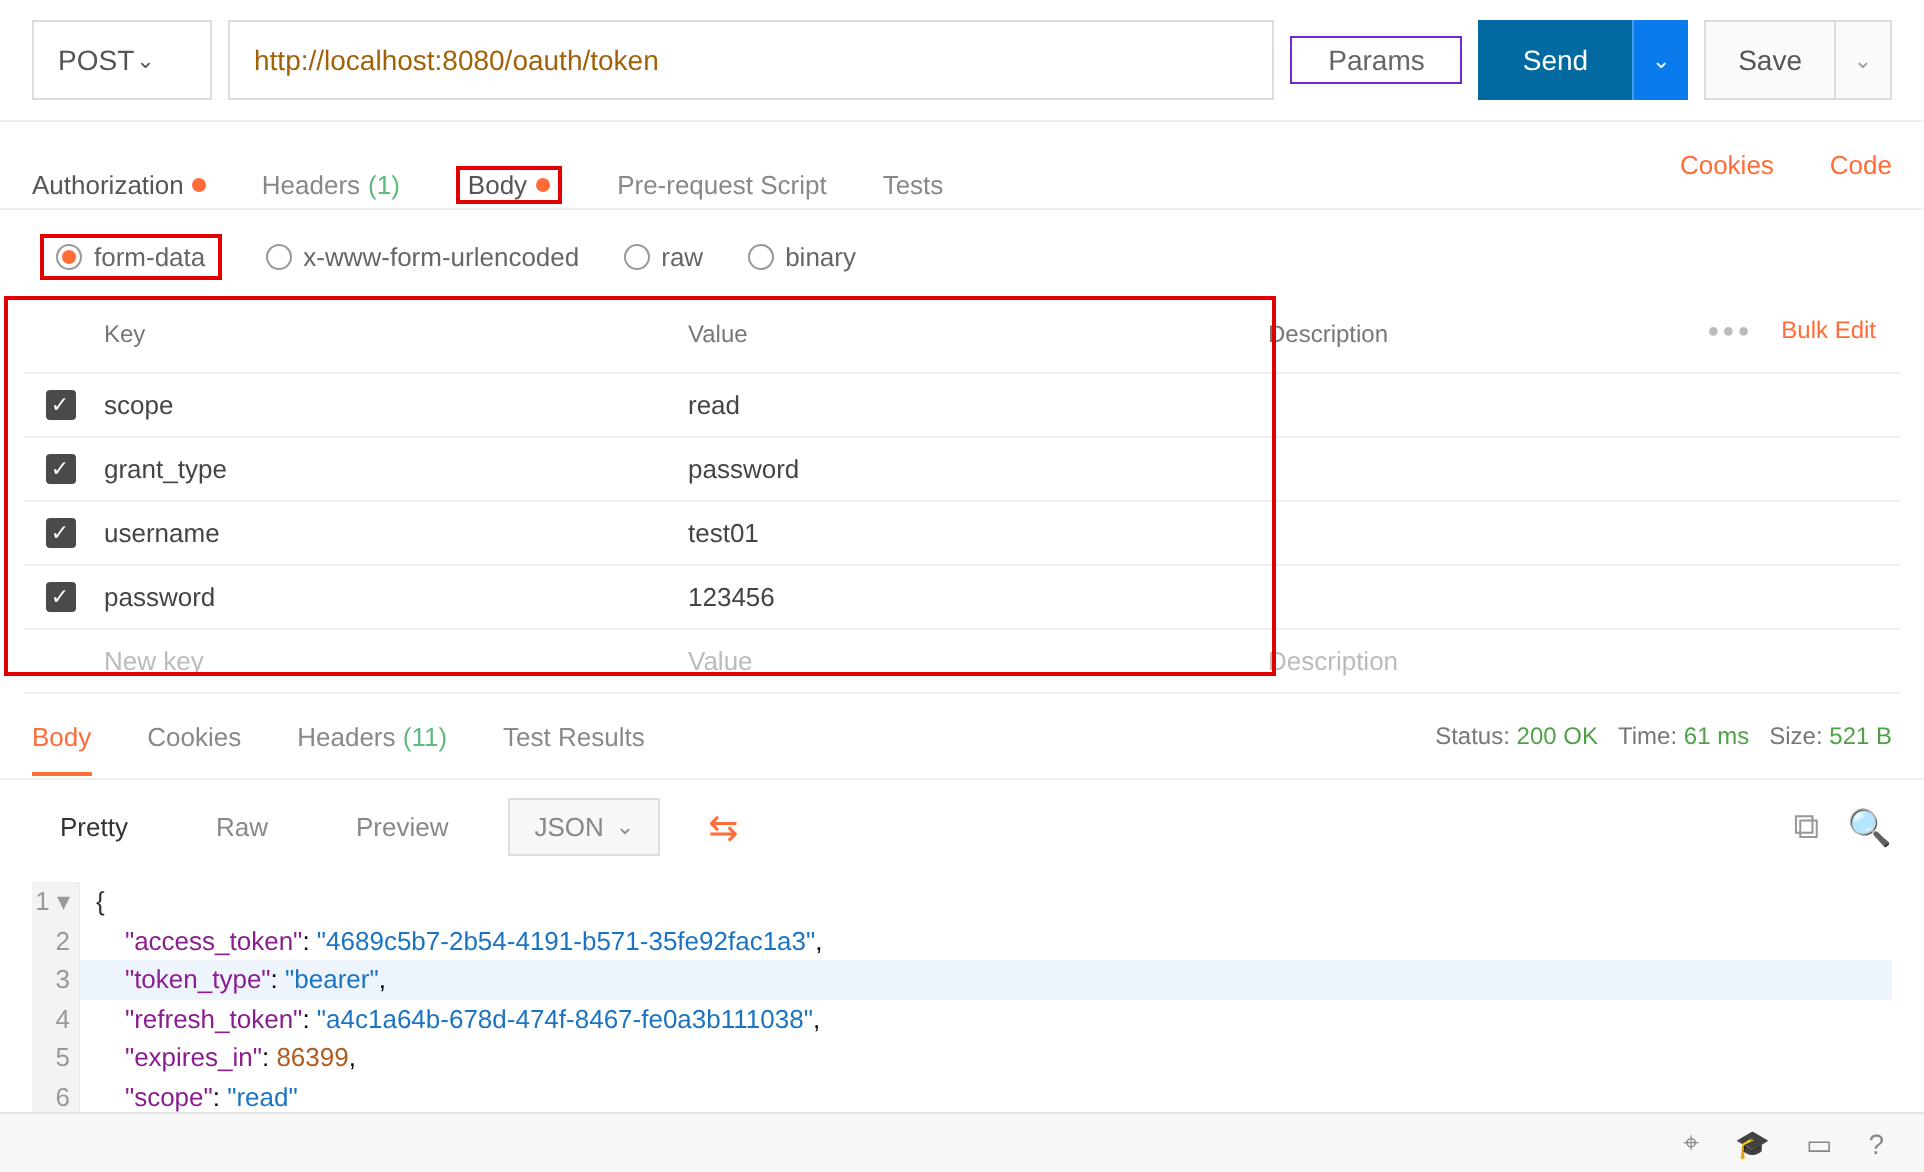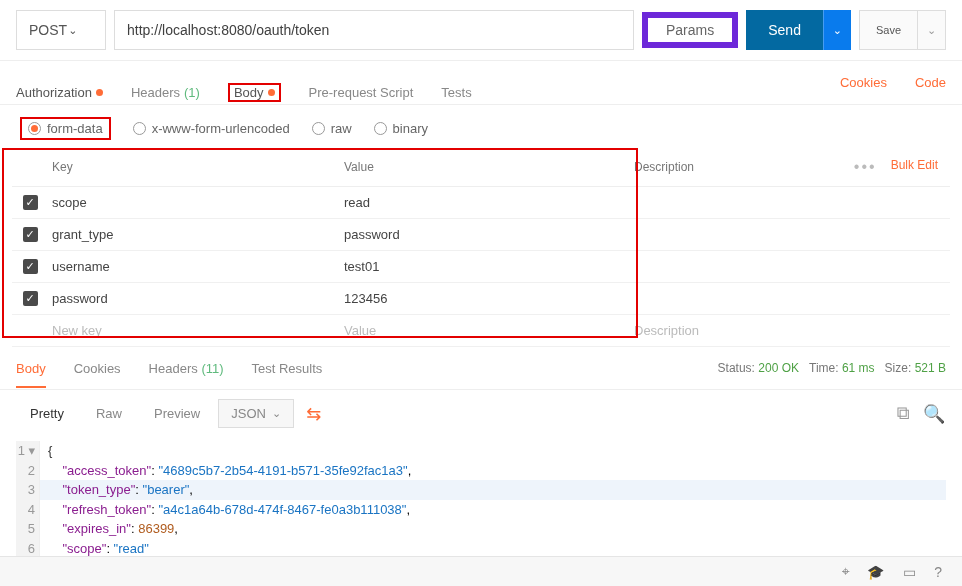--- a/index.html
+++ b/index.html
@@ -1,24 +1,24 @@
 <!DOCTYPE html>
 <html><head>
 <meta charset="utf-8">
 <style>
   * { box-sizing: border-box; margin: 0; padding: 0; font-family: -apple-system, BlinkMacSystemFont, "Segoe UI", Arial, sans-serif; }
   body { background: #fff; width: 962px; height: 586px; overflow: hidden; position: relative; }
   
   .top-bar { display: flex; align-items: center; padding: 10px 16px; gap: 8px; border-bottom: 1px solid #eee; }
   .method-select { border: 1px solid #ddd; background:#fff; height:40px; padding: 0 12px; font-size: 14px; color:#555; display:flex; align-items:center; gap:1px; cursor:pointer; min-width:90px; }
-  .url-input { flex:1; height:40px; border: 1px solid #ddd; padding:0 12px; font-size:14px; color:#404040; }
-  .params-btn { height:36px; border:6px solid #6d28d9; background:#fff; padding:0 18px; font-size:14px; color:#666; }
+  .url-input { flex:1; height:40px; border: 1px solid #ddd; padding:0 12px; font-size:14px; color:#a16207; }
+  .params-btn { height:24px; border:1px solid #6d28d9; background:#fff; padding:0 18px; font-size:14px; color:#666; }
   .send-btn { height:40px; background:#0369a1; color:#fff; border:none; padding:0 22px; font-size:14px; font-weight:500; }
   .send-chev { height:40px; width:28px; background:#097bed; color:#fff; border:none; border-left:1px solid rgba(255,255,255,0.25); display:flex;align-items:center;justify-content:center;}
-  .save-btn { height:40px; border:1px solid #ddd; background:#fafafa; padding:0 16px; font-size:11px; color:#555; }
+  .save-btn { height:40px; border:1px solid #ddd; background:#fafafa; padding:0 16px; font-size:14px; color:#555; }
   .save-chev { height:40px; width:28px; border:1px solid #ddd; border-left:none; background:#fafafa; color:#999; display:flex;align-items:center;justify-content:center;}
   .btn-group { display:flex; }
   
   .req-tabs { display:flex; align-items:center; padding: 0 16px; height:44px; border-bottom:1px solid #eee; gap:28px; font-size:13px; color:#888; }
   .req-tabs .tab { cursor:pointer; display:flex; align-items:center; gap:4px;margin-top:20px;}
   .req-tabs .active { color:#555; }
   .dot { width:7px;height:7px;border-radius:50%; background:#ff6c37; display:inline-block;}
   .count { color:#5fba7d; }
   .spacer { flex:1; }
   .link-orange { color:#ff6c37; cursor:pointer; }
@@ -42,21 +42,21 @@
   .chk { width:15px;height:15px; background:#4a4a4a;border-radius:2px;display:flex;align-items:center;justify-content:center;color:#fff;font-size:11px;}
   .placeholder { color:#bbb; }
   .dots { color:#bbb; font-size:16px; letter-spacing:2px;}
   
   .resp-tabs { display:flex; align-items:center; padding: 0 16px; height:42px; font-size:13px; color:#888; gap:28px;}
   .resp-tabs .active { color:#ff6c37; border-bottom: 2px solid #ff6c37; padding-bottom: 10px; margin-bottom:-12px;}
   .resp-meta { font-size:12px; color:#777;}
   .resp-meta .ok { color:#4fa146; }
   .resp-meta .val { color:#4fa146; }
   
-  .view-bar { display:flex; align-items:center; padding: 8px 16px; gap:4px; font-size:13px; color:#888; border-top:1px solid #eee;}
+  .view-bar { display:flex; align-items:center; padding: 8px 16px; gap:16px; font-size:13px; color:#888; border-top:1px solid #eee;}
   .view-bar .vt { padding: 8px 14px; cursor:pointer;}
   .view-bar .vt.active { color:#333; }
   .json-sel { border:1px solid #ddd; padding:6px 12px; background:#f7f7f7; display:flex; align-items:center; gap:6px;}
   .wrap-icon { color:#ff6c37; font-size:18px; padding:4px 8px;}
   .resp-actions { margin-left:auto; display:flex; gap:14px; color:#999; font-size:18px;}
   
   .code-area { position:relative; padding: 4px 16px 12px 16px; font-family: Consolas, monospace; font-size:13px; line-height:1.5; }
   .code-gutter { display:inline-block; width:24px; text-align:right; color:#999; background:#f3f3f3; border-right:1px solid #eee; padding-right:4px; margin-right:8px; user-select:none;}
   .code-line { white-space:pre; }
   .code-line.hl { background:#eef4fb; }

